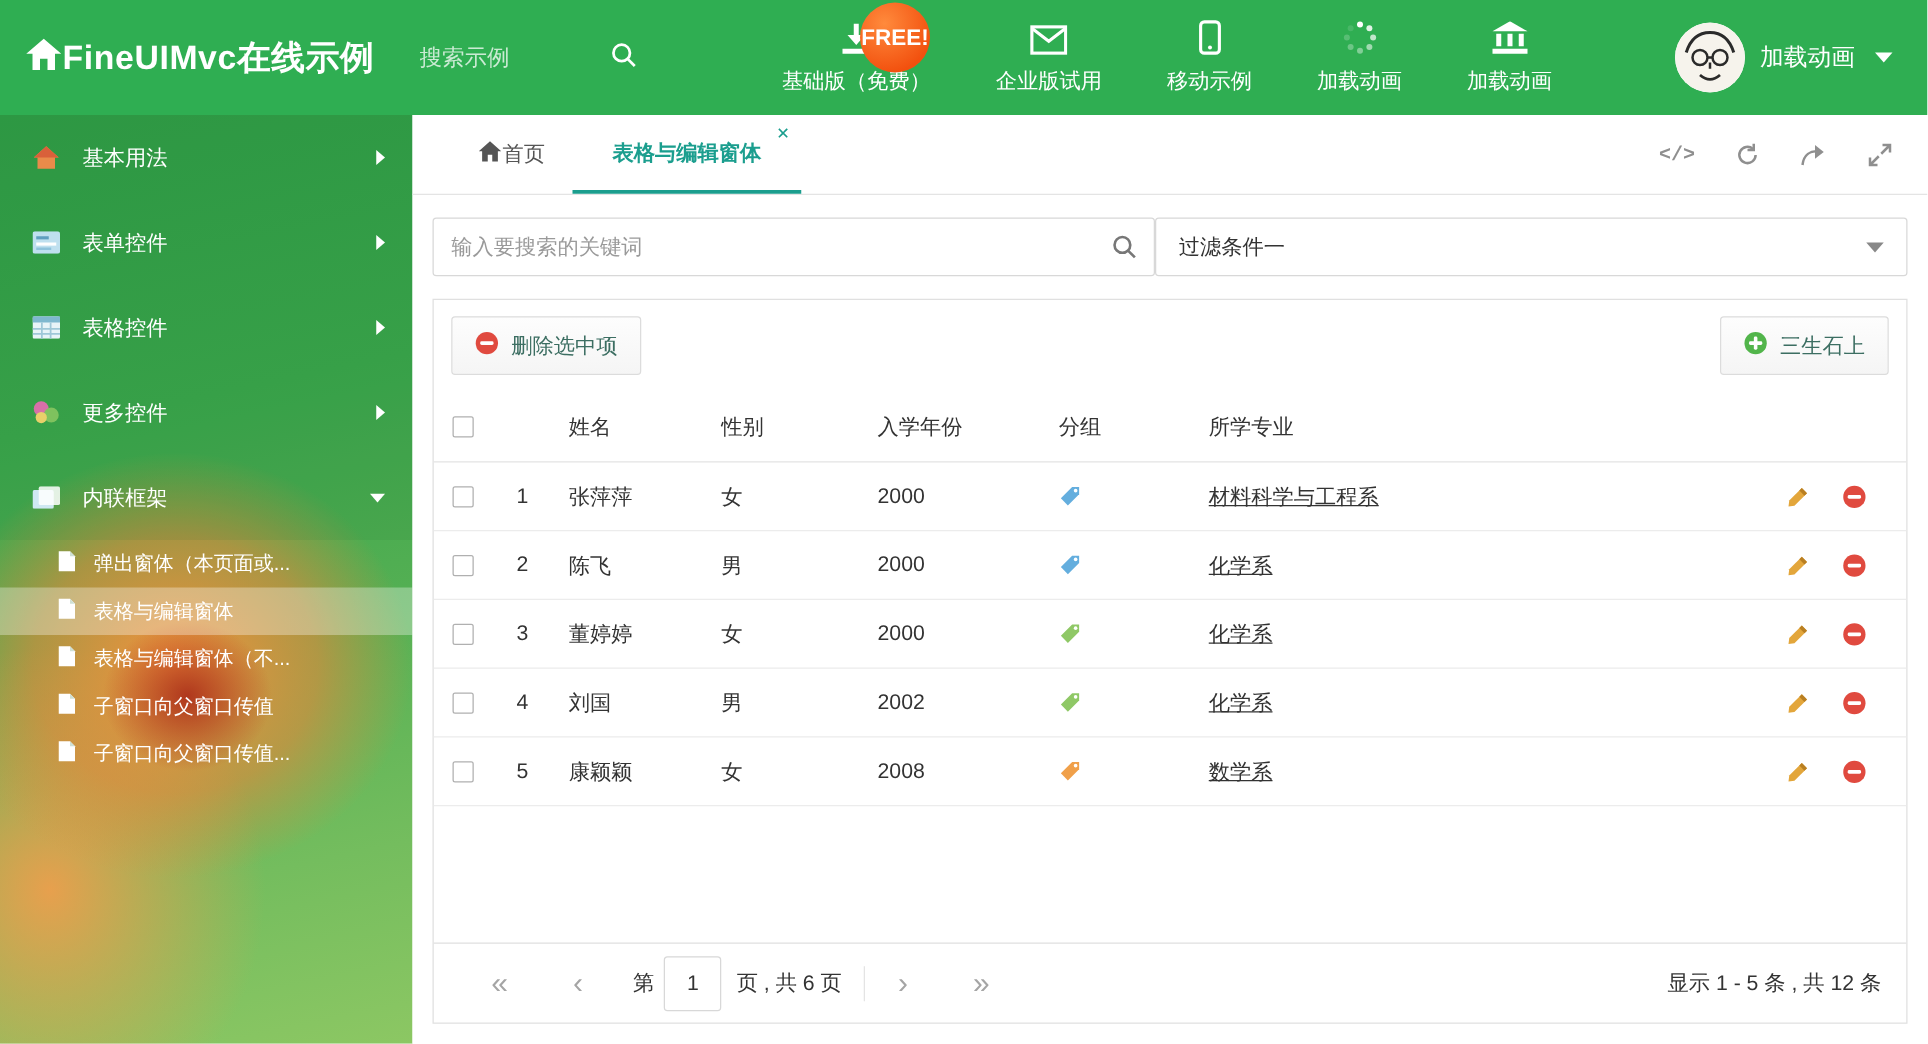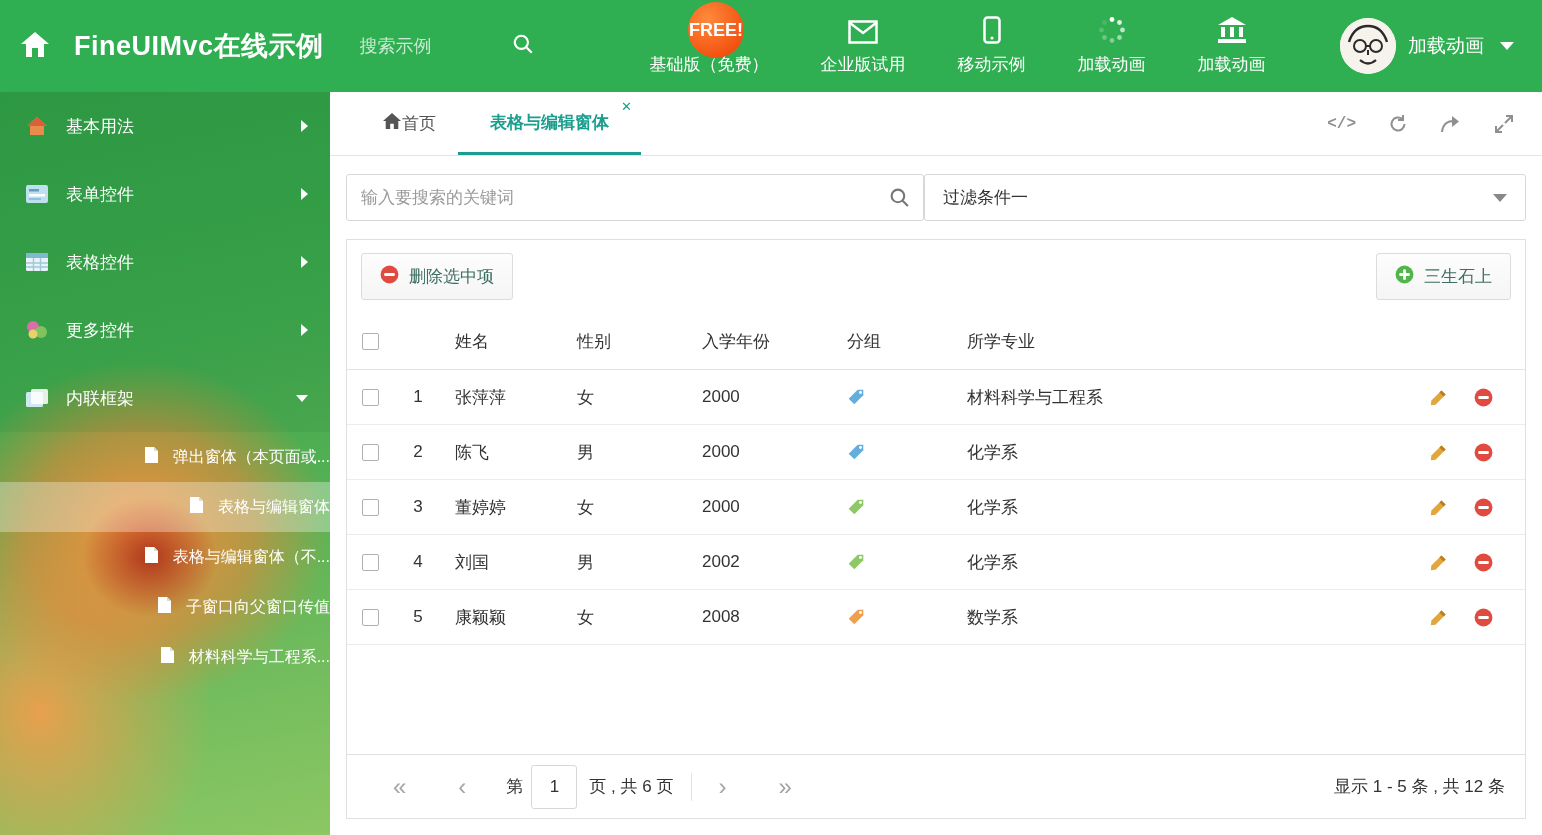--- a/index.html
+++ b/index.html
@@ -7,21 +7,21 @@
   body {
     width:1542px; height:835px; position:relative; overflow:hidden;
     font-family:"Liberation Sans","DejaVu Sans",sans-serif; background:#fff; color:#333;
   }
 
   
   .header {
     height:92px; background:#2fae52; display:flex; align-items:center;
     color:#fff; position:relative; z-index:5;
   }
-  .logo { display:flex; align-items:center; gap:24px; padding-left:20px; }
+  .logo { display:flex; align-items:center; gap:0; padding-left:20px; }
   .app-title { font-size:27px; font-weight:bold; letter-spacing:0.5px; }
   .header-search { margin-left:34px; display:flex; align-items:center; gap:14px; }
   .header-search input {
     background:transparent; border:none; outline:none; color:#fff;
     font-size:18px; width:140px; font-family:inherit;
   }
   .header-search input::placeholder { color:rgba(255,255,255,0.75); }
   .free-badge {
     position:absolute; left:688px; top:2px; width:56px; height:56px; border-radius:50%;
     background:radial-gradient(circle at 35% 30%, #ff8a3c, #f2500e 75%);
@@ -55,22 +55,22 @@
   .side-badge { color:#ff4128; font-size:13px; margin-left:6px; align-self:flex-start; margin-top:16px; }
   .chev-right {
     margin-left:auto; width:0; height:0;
     border-top:6px solid transparent; border-bottom:6px solid transparent; border-left:7px solid #fff;
   }
   .chev-down {
     margin-left:auto; width:0; height:0;
     border-left:6px solid transparent; border-right:6px solid transparent; border-top:7px solid #fff;
   }
   .side-sub {
-    height:50px; display:flex; align-items:center; padding-left:46px; gap:14px;
-    font-size:16px; cursor:pointer;justify-content:flex-end;
+    height:38px; display:flex; align-items:center; padding-left:46px; gap:14px;
+    font-size:16px; cursor:pointer;
   }
   .side-sub.selected { background:rgba(255,255,255,0.32); }
 
   
   .main {
     position:absolute; left:330px; top:92px; width:1212px; height:743px;
     background:#fff; display:flex; flex-direction:column;
   }
   .tabbar {
     height:64px; border-bottom:1px solid #e4e4e4; display:flex; align-items:stretch;
@@ -115,21 +115,21 @@
   .thead { display:flex; height:57px; align-items:center; border-bottom:1px solid #e3e3e3; font-size:17px; color:#333; flex:none; }
   .trow  { display:flex; height:55px; align-items:center; border-bottom:1px solid #ececec; font-size:17px; color:#333; flex:none; }
   .col-check { width:46px; display:flex; justify-content:center; }
   .col-index { width:50px; text-align:center; }
   .col-name  { width:122px; padding-left:12px; }
   .col-gender{ width:125px; padding-left:12px; }
   .col-year  { width:145px; padding-left:12px; }
   .col-group { width:120px; padding-left:12px; display:flex; align-items:center; }
   .col-major { flex:1; padding-left:12px; }
   .col-actions { width:130px; display:flex; justify-content:flex-end; align-items:center; gap:26px; padding-right:32px; }
-  .col-major a { color:#333; cursor:pointer;text-align:right; }
+  .col-major a { color:#333; text-decoration:underline; cursor:pointer;text-align:right; }
   input[type="checkbox"] {
     appearance:none; -webkit-appearance:none; width:17px; height:17px;
     border:1px solid #b0b0b0; border-radius:2px; background:#fff; margin:0; cursor:pointer;
   }
   .tag-ic { display:flex; }
   .act-ic { cursor:pointer; display:flex; }
 
   .pager {
     margin-top:auto; border-top:1px solid #e0e0e0; height:64px; flex:none;
     display:flex; align-items:center; padding:0 20px; font-size:17px; color:#333; gap:0;
@@ -335,21 +335,21 @@
     </span>
     <span>子窗口向父窗口传值</span>
   </div>
   <div class="side-sub">
     <span>
       <svg width="15" height="18" viewBox="0 0 15 18">
           <path d="M1 1 H10 L14 5 V17 H1 Z" fill="#fff"></path>
           <path d="M10 1 L14 5 H10 Z" fill="#cfe0d5"></path>
         </svg>
     </span>
-    <span>材料科学与工程系...</span>
+    <span>子窗口向父窗口传值...</span>
   </div>
 </div>
 
 <div class="main">
 
   <div class="tabbar">
     <div class="tab-home">
       <span>
         <svg width="20" height="18" viewBox="0 0 22 20">
             <path d="M11 1 L21 10 H18 V19 H13 V13 H9 V19 H4 V10 H1 Z" fill="#555"></path>

